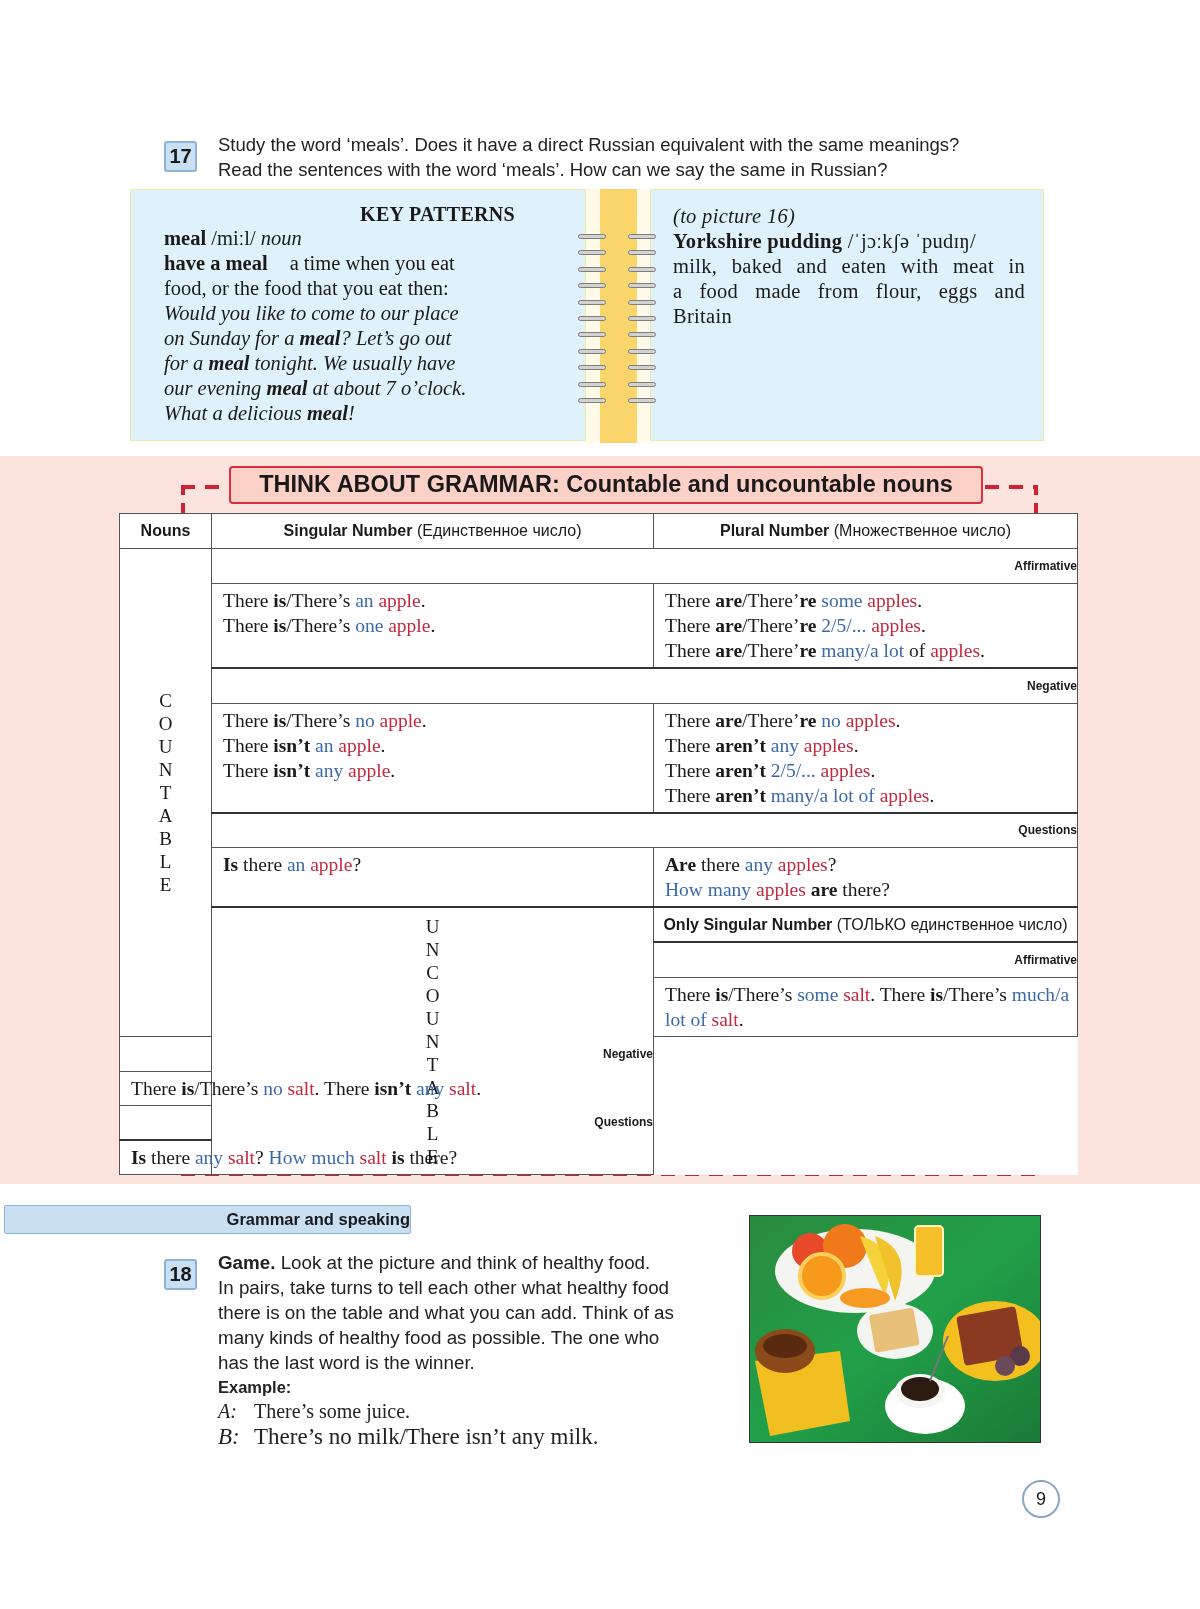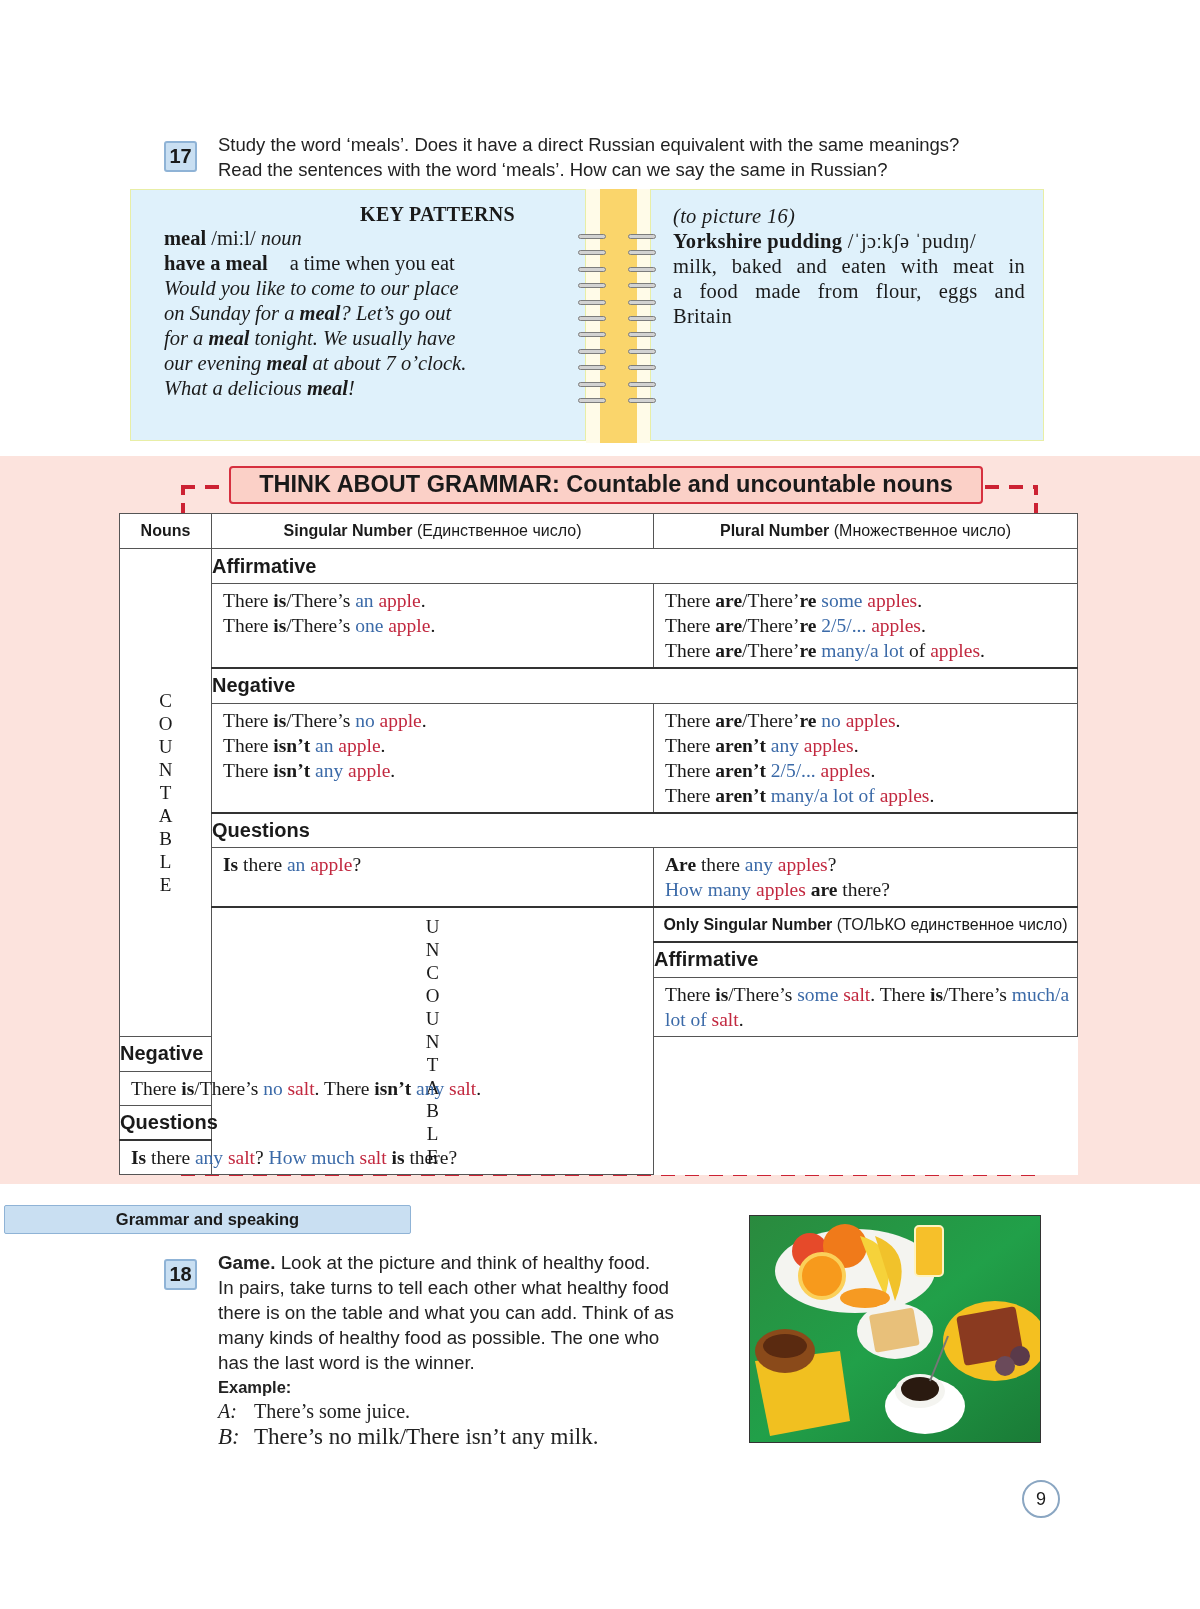--- a/index.html
+++ b/index.html
@@ -45,34 +45,34 @@
   .dash-v { position: absolute; width: 4px; background: repeating-linear-gradient(180deg, #cc2233 0 10px, transparent 10px 18px); }
   .grammar-title {
     position: absolute; left: 229px; top: 466px; width: 754px; height: 38px;
     background: #fbd0c7; border: 2.5px solid #d6303f; border-radius: 4px;
     font-weight: bold; font-size: 23.5px; line-height: 33px; text-align: center; color: #1a1a1a;
   }
 
   .gtable { position: absolute; left: 119px; top: 513px; width: 959px; border-collapse: collapse; background: #fff; }
   .gtable td { border: 1.5px solid #555; vertical-align: top; }
   .gtable .hdr { font-size: 16px; text-align: center; height: 35px; vertical-align: middle; }
-  .gtable .sub { font-weight: bold; font-size: 20px; text-align: left; height: 35px; vertical-align: middle; }
+  .gtable .sub { font-weight: bold; font-size: 12px; text-align: right; height: 35px; vertical-align: middle; }
   .gtable .ex { font-family: "Liberation Serif", serif; font-size: 19.5px; line-height: 25px; padding: 4px 0 4px 11px; }
   .gtable .vert {
     font-family: "Liberation Serif", serif; font-size: 19px; line-height: 23px;
     text-align: center; vertical-align: middle; width: 92px;
   }
   .vert span { display: block; }
   .thick-top td { border-top: 2.5px solid #333; }
 
   
   .section-label {
     position: absolute; left: 4px; top: 1205px; width: 407px; height: 29px;
     background: #c9dff2; border: 1.5px solid #8fb3d6; border-radius: 2px;
-    font-weight: bold; font-size: 16.5px; line-height: 26px; text-align: center; color: #1a1a1a;
+    font-weight: bold; font-size: 16.5px; line-height: 26px; text-align: right; color: #1a1a1a;
   }
 
   .photo { position: absolute; left: 749px; top: 1215px; width: 292px; height: 228px; border: 1.5px solid #333; overflow: hidden; background: #22963f; }
 
   .page-num {
     position: absolute; left: 1022px; top: 1480px; width: 38px; height: 38px;
     border: 2px solid #8aa6c2; border-radius: 50%;
     font-size: 18px; line-height: 34px; text-align: center; color: #1a1a1a;
   }
 </style>
@@ -86,20 +86,21 @@
 </div>
 
 <div class="spine-white" style="left:586px; width:14px;"></div>
 <div class="spine-yellow"></div>
 <div class="spine-white" style="left:637px; width:13px;"></div>
 
 <div class="note-box note-left serif">
   <div class="note-title">KEY PATTERNS</div>
   <div class="note-line"><b>meal</b><span> /miːl/ </span><i>noun</i></div>
   <div class="note-line"><b>have a meal</b><span style="display:inline-block;width:22px;"></span><span>a time when you eat</span></div>
+  <div class="note-line">food, or the food that you eat then:</div>
   <div class="note-line" style="font-style:italic;">Would you like to come to our place</div>
   <div class="note-line" style="font-style:italic;"><span>on Sunday for a </span><b>meal</b><span>? Let’s go out</span></div>
   <div class="note-line" style="font-style:italic;"><span>for a </span><b>meal</b><span> tonight. We usually have</span></div>
   <div class="note-line" style="font-style:italic;"><span>our evening </span><b>meal</b><span> at about 7 o’clock.</span></div>
   <div class="note-line" style="font-style:italic;"><span>What a delicious </span><b>meal</b><span>!</span></div>
 </div>
 
 <div class="note-box note-right serif">
   <div class="note-line" style="font-style:italic;">(to picture 16)</div>
   <div class="note-line"><b>Yorkshire pudding</b><span> /ˈjɔːkʃə ˈpudɪŋ/</span></div>

